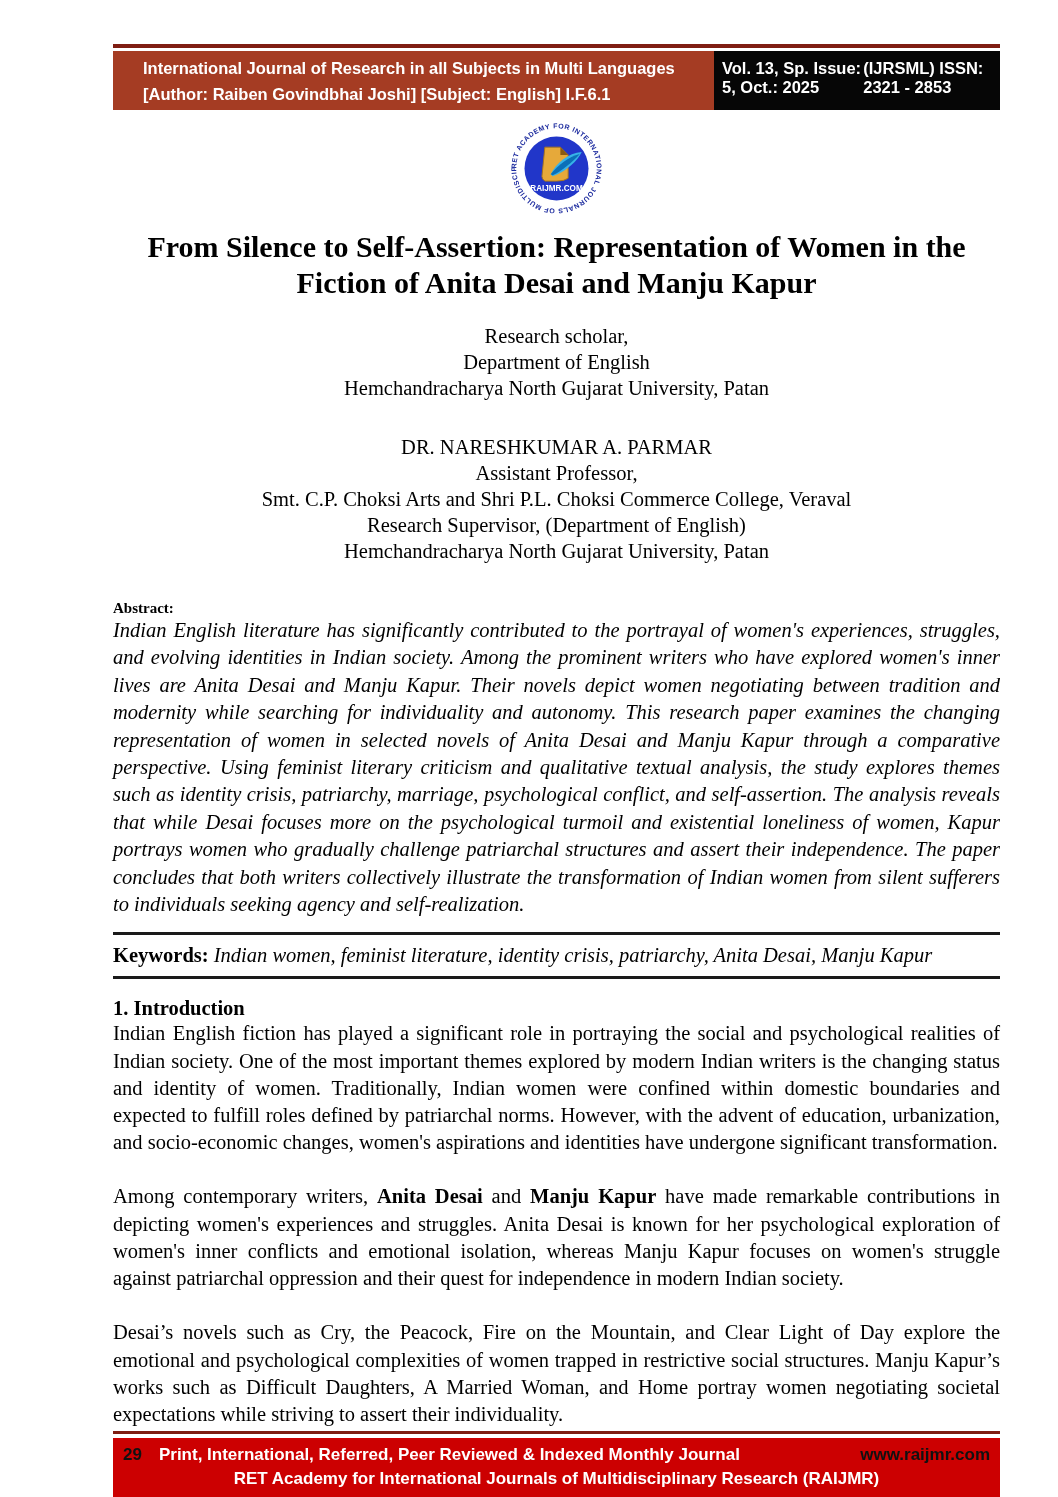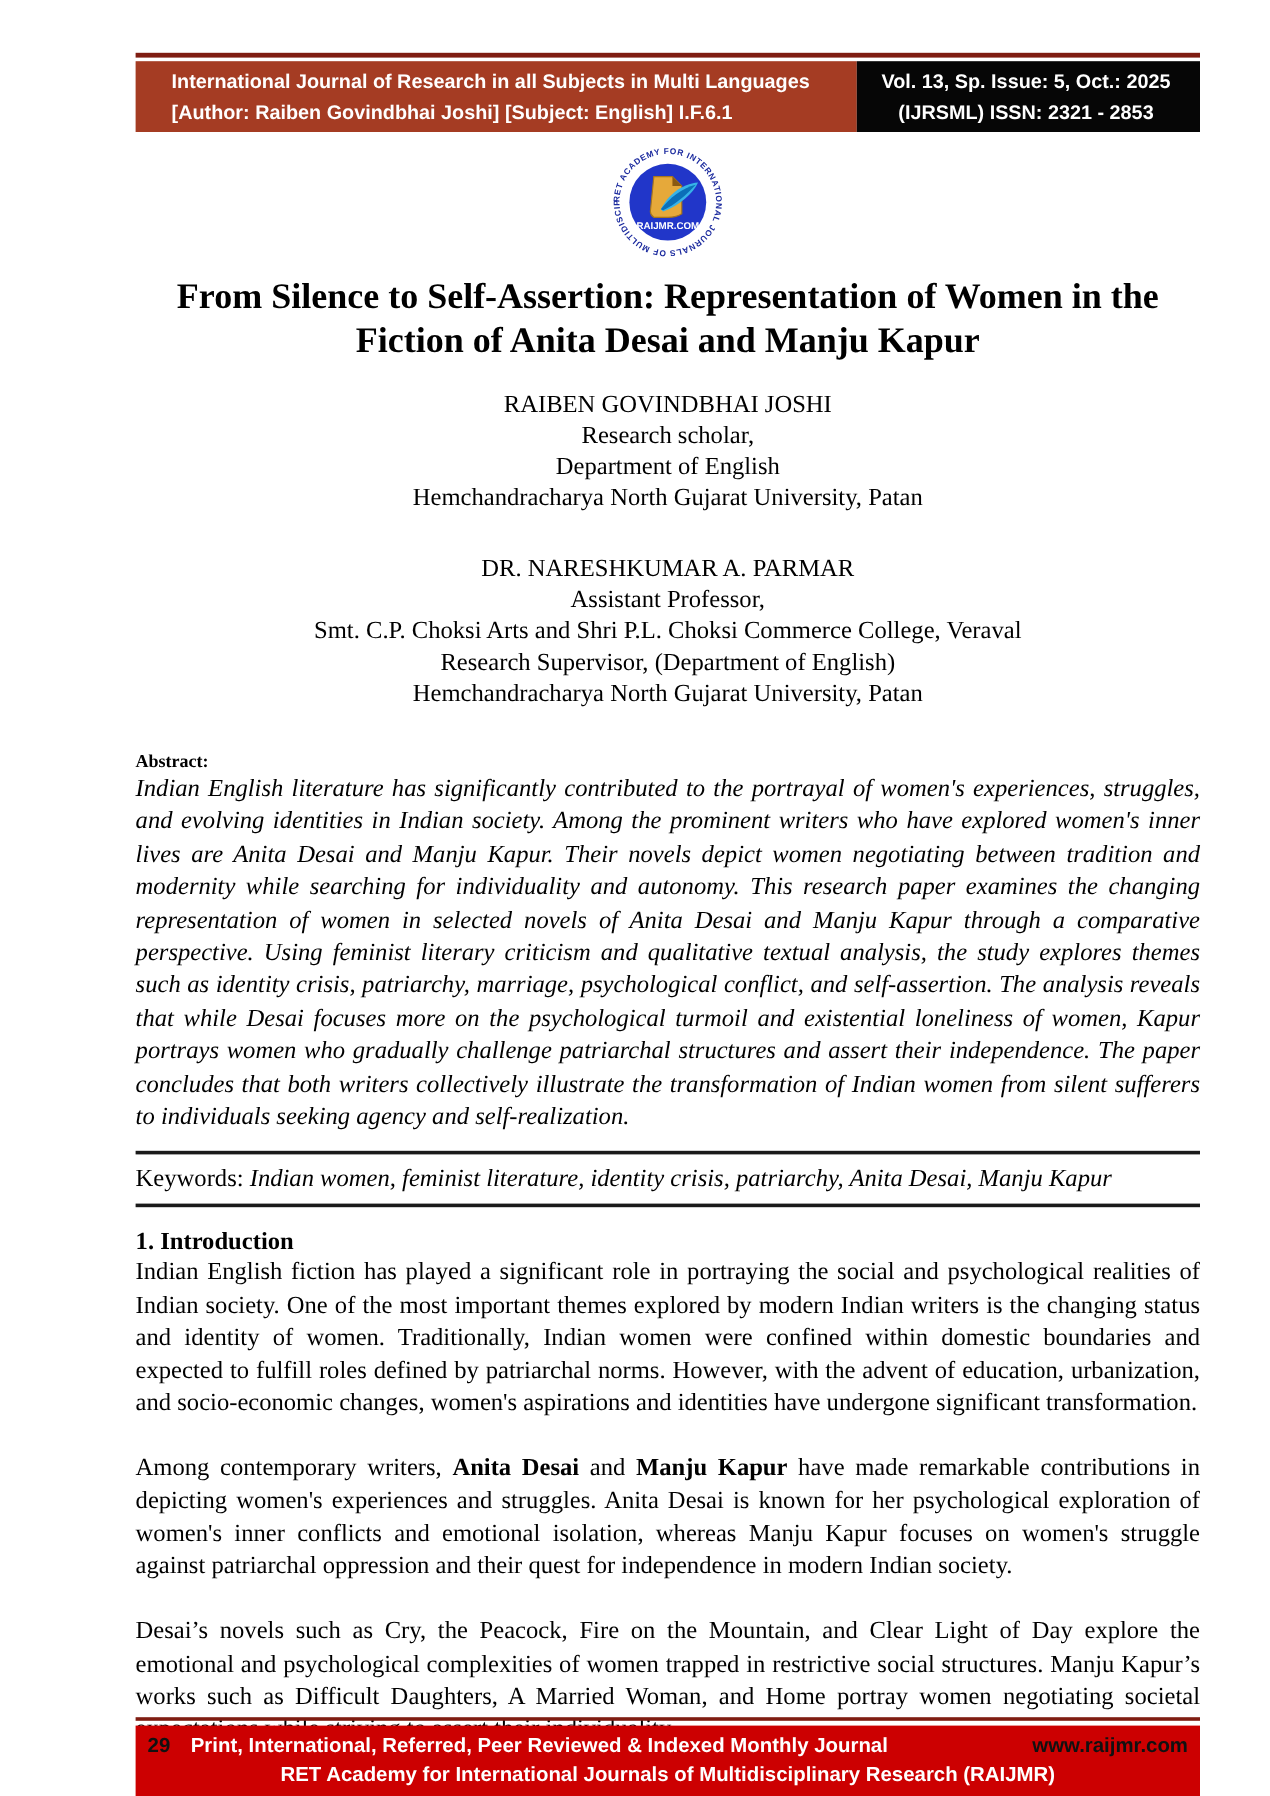--- a/index.html
+++ b/index.html
@@ -6,40 +6,40 @@
   html, body { width: 1058px; background: #ffffff; }
   body { height: 1497px; overflow: hidden; font-family: "Liberation Serif", serif; color: #000; }
   .page { width: 1058px; height: 1497px; position: relative; padding: 0 58px 0 113px; }
 
   
   .header-rule { margin-top: 44px; height: 4px; background: #7f1d12; }
   .header-bar { margin-top: 3px; display: flex; height: 59px; font-family: "Liberation Sans", sans-serif; font-weight: bold; }
   .header-left { background: #a53c23; color: #ffffff; width: 601px; padding: 8px 10px 6px 30px;
                  display: flex; flex-direction: column; justify-content: space-between; font-size: 16.5px; }
   .header-right { background: #060606; color: #ffffff; flex: 1; padding: 8px 12px 6px 8px;
-                  display: flex; flex-direction: column; justify-content: space-between; text-align: center; font-size: 16.5px; }
+                  display: flex; flex-direction: row; justify-content: space-between; text-align: left; font-size: 16.5px; }
 
   
   .logo-wrap { margin-top: 10px; text-align: center; }
   .logo-wrap svg { display: inline-block; }
 
   
   .paper-title { margin-top: 8px; text-align: center; font-size: 30px; font-weight: bold; line-height: 36px; }
   .author-block { text-align: center; font-size: 20.5px; line-height: 26px; }
   .author-block.first { margin-top: 22px; }
   .author-block.second { margin-top: 33px; }
 
   
   .abstract-heading { margin-top: 36px; font-size: 15px; font-weight: bold; }
   .abstract-body { font-size: 20.5px; line-height: 27.4px; font-style: italic; text-align: justify; }
 
   
   .kw-rule-top { margin-top: 14px; height: 3px; background: #1a1a1a; }
   .keywords-line { margin: 9px 0; font-size: 20.5px; }
-  .keywords-line .kw-label { font-weight: normal; text-align: right; }
+  .keywords-line .kw-label { font-weight: bold; text-align: right; }
   .keywords-line .kw-list { font-style: italic; }
   .kw-rule-bottom { height: 3px; background: #1a1a1a; }
 
   
   .section-heading { margin-top: 18px; font-size: 20.5px; font-weight: bold; }
   .body-para { font-size: 20.5px; line-height: 27.2px; text-align: justify; }
   .body-para + .body-para { margin-top: 27px; }
 
   
   .footer { position: absolute; left: 113px; right: 58px; top: 1387px; }
@@ -86,21 +86,20 @@
       <text x="50" y="73" text-anchor="middle" font-size="8.4" font-weight="bold" fill="#ffffff" font-family="Liberation Sans, sans-serif">RAIJMR.COM</text>
     </svg>
   </div>
 
   <div class="paper-title">
     <div>From Silence to Self-Assertion: Representation of Women in the</div>
     <div>Fiction of Anita Desai and Manju Kapur</div>
   </div>
 
   <div class="author-block first">
-    <div>RAIBEN GOVINDBHAI JOSHI</div>
     <div>Research scholar,</div>
     <div>Department of English</div>
     <div>Hemchandracharya North Gujarat University, Patan</div>
   </div>
 
   <div class="author-block second">
     <div>DR. NARESHKUMAR A. PARMAR</div>
     <div>Assistant Professor,</div>
     <div>Smt. C.P. Choksi Arts and Shri P.L. Choksi Commerce College, Veraval</div>
     <div>Research Supervisor, (Department of English)</div>

